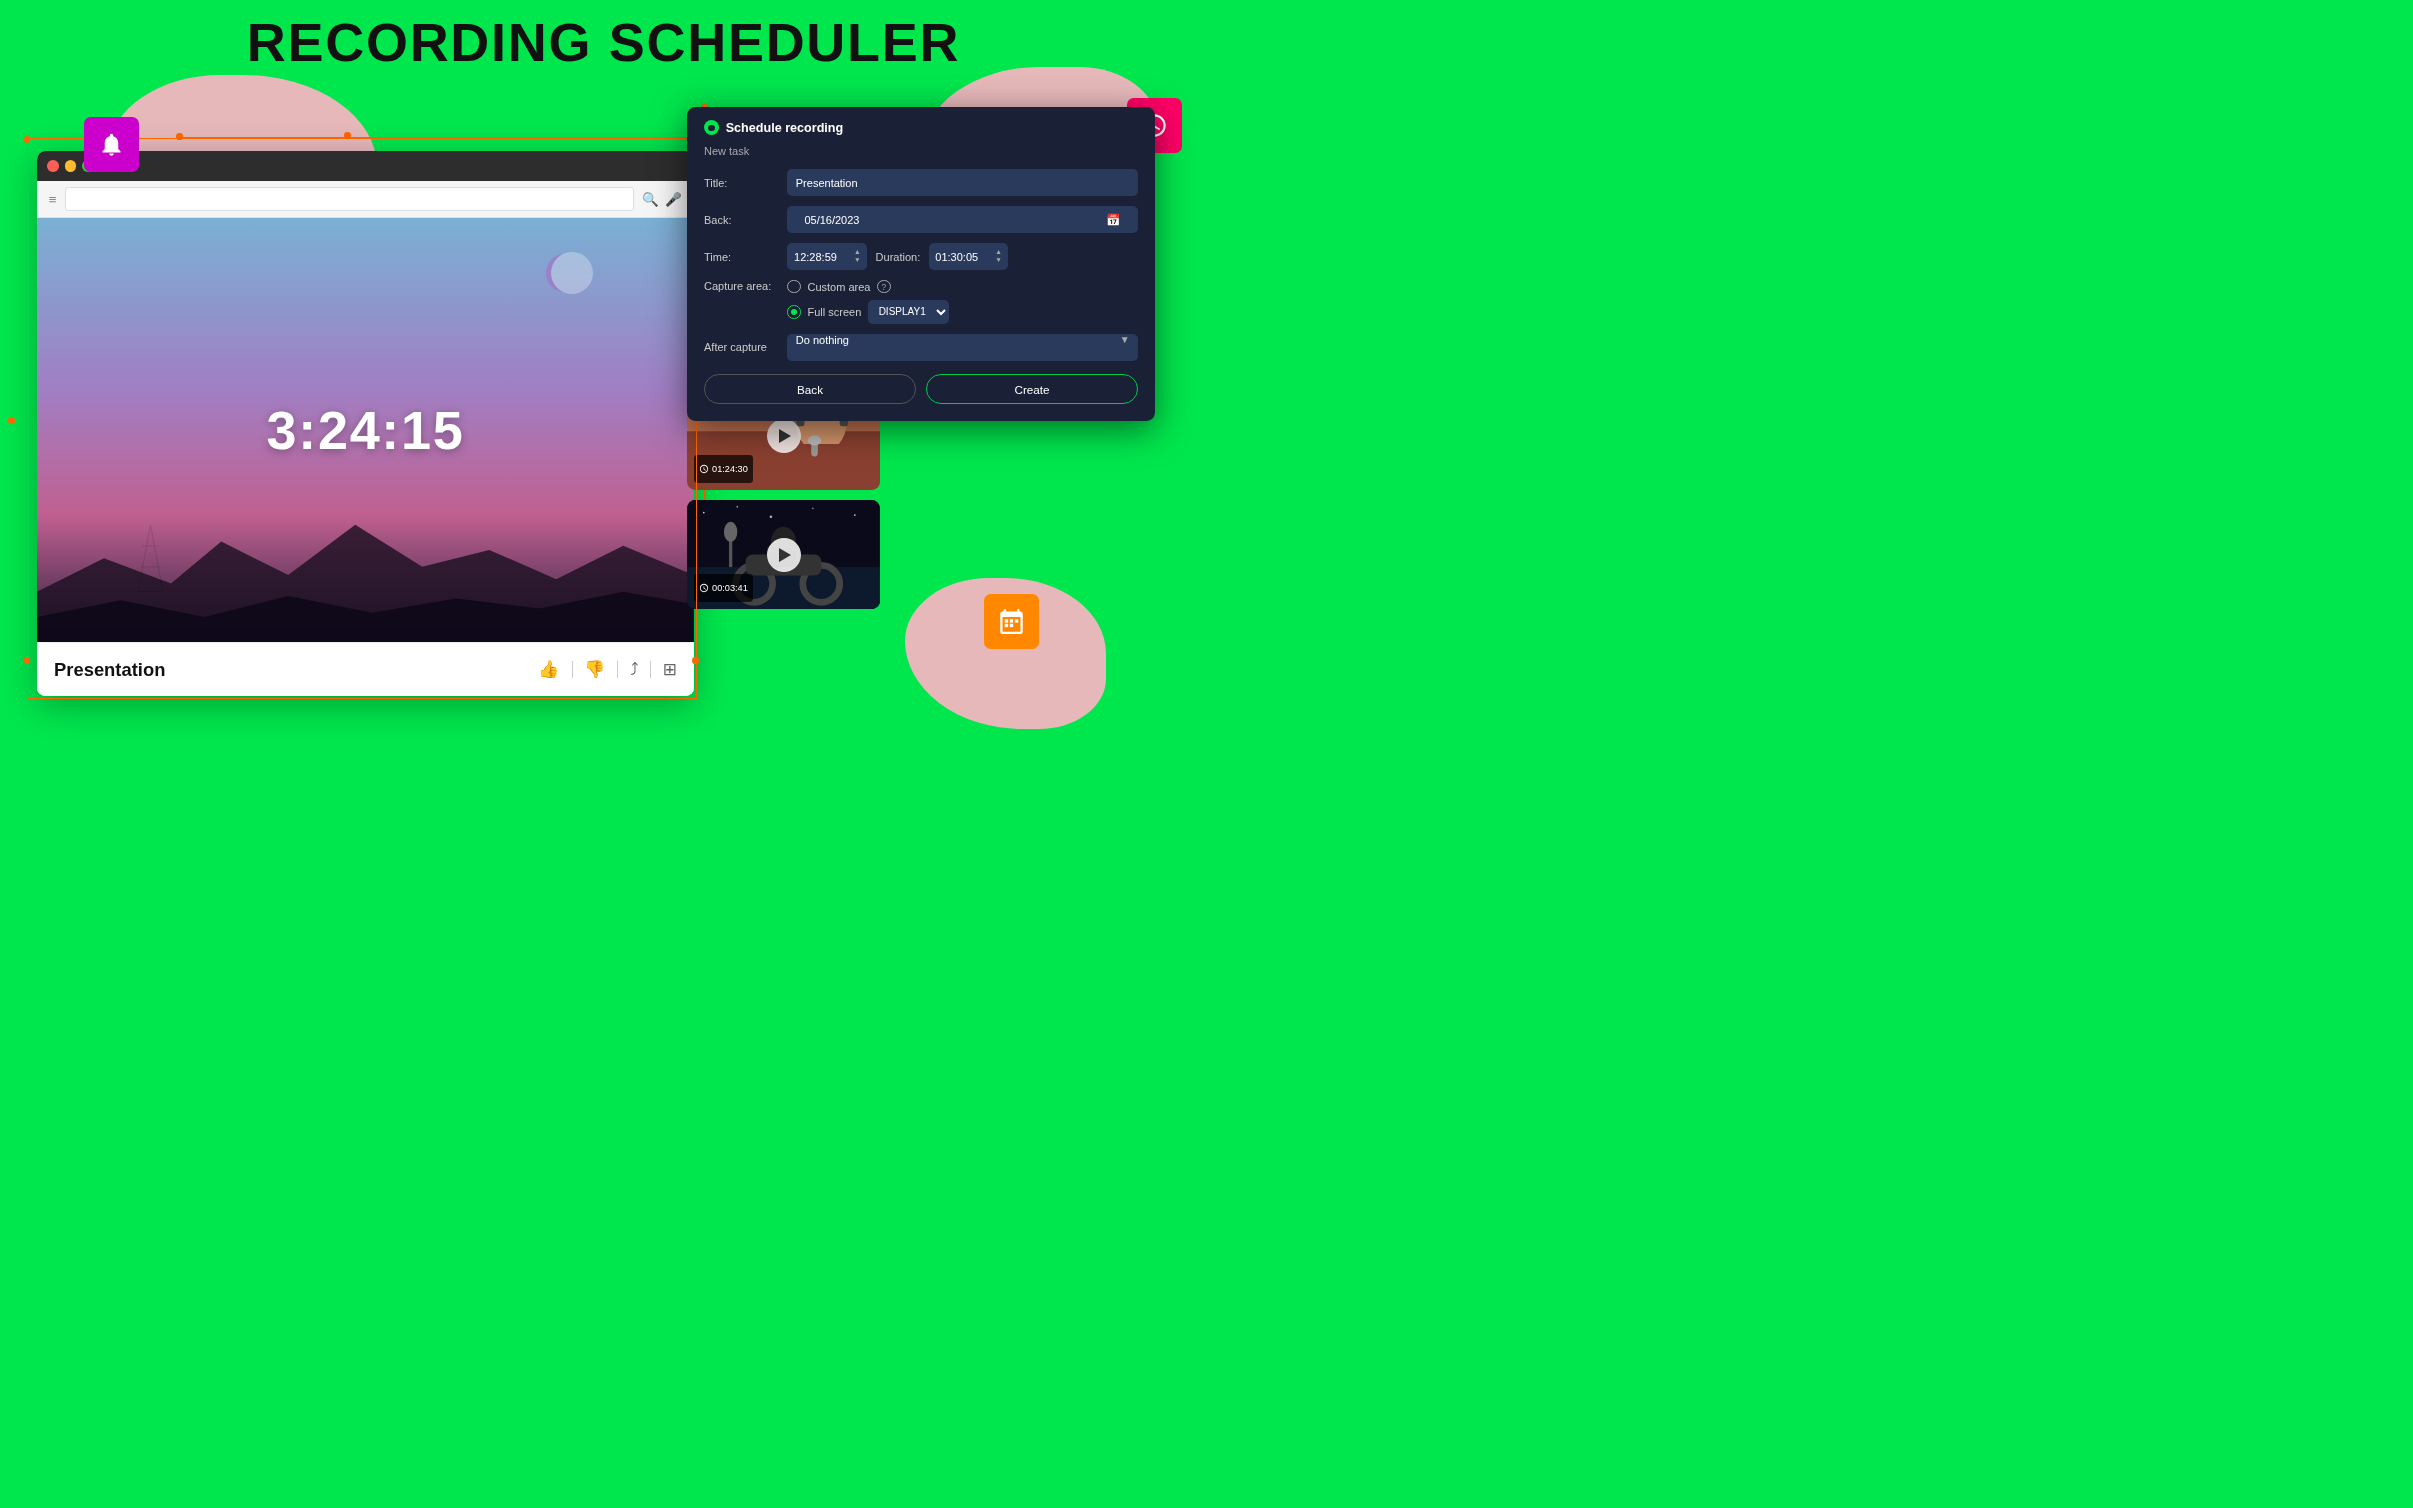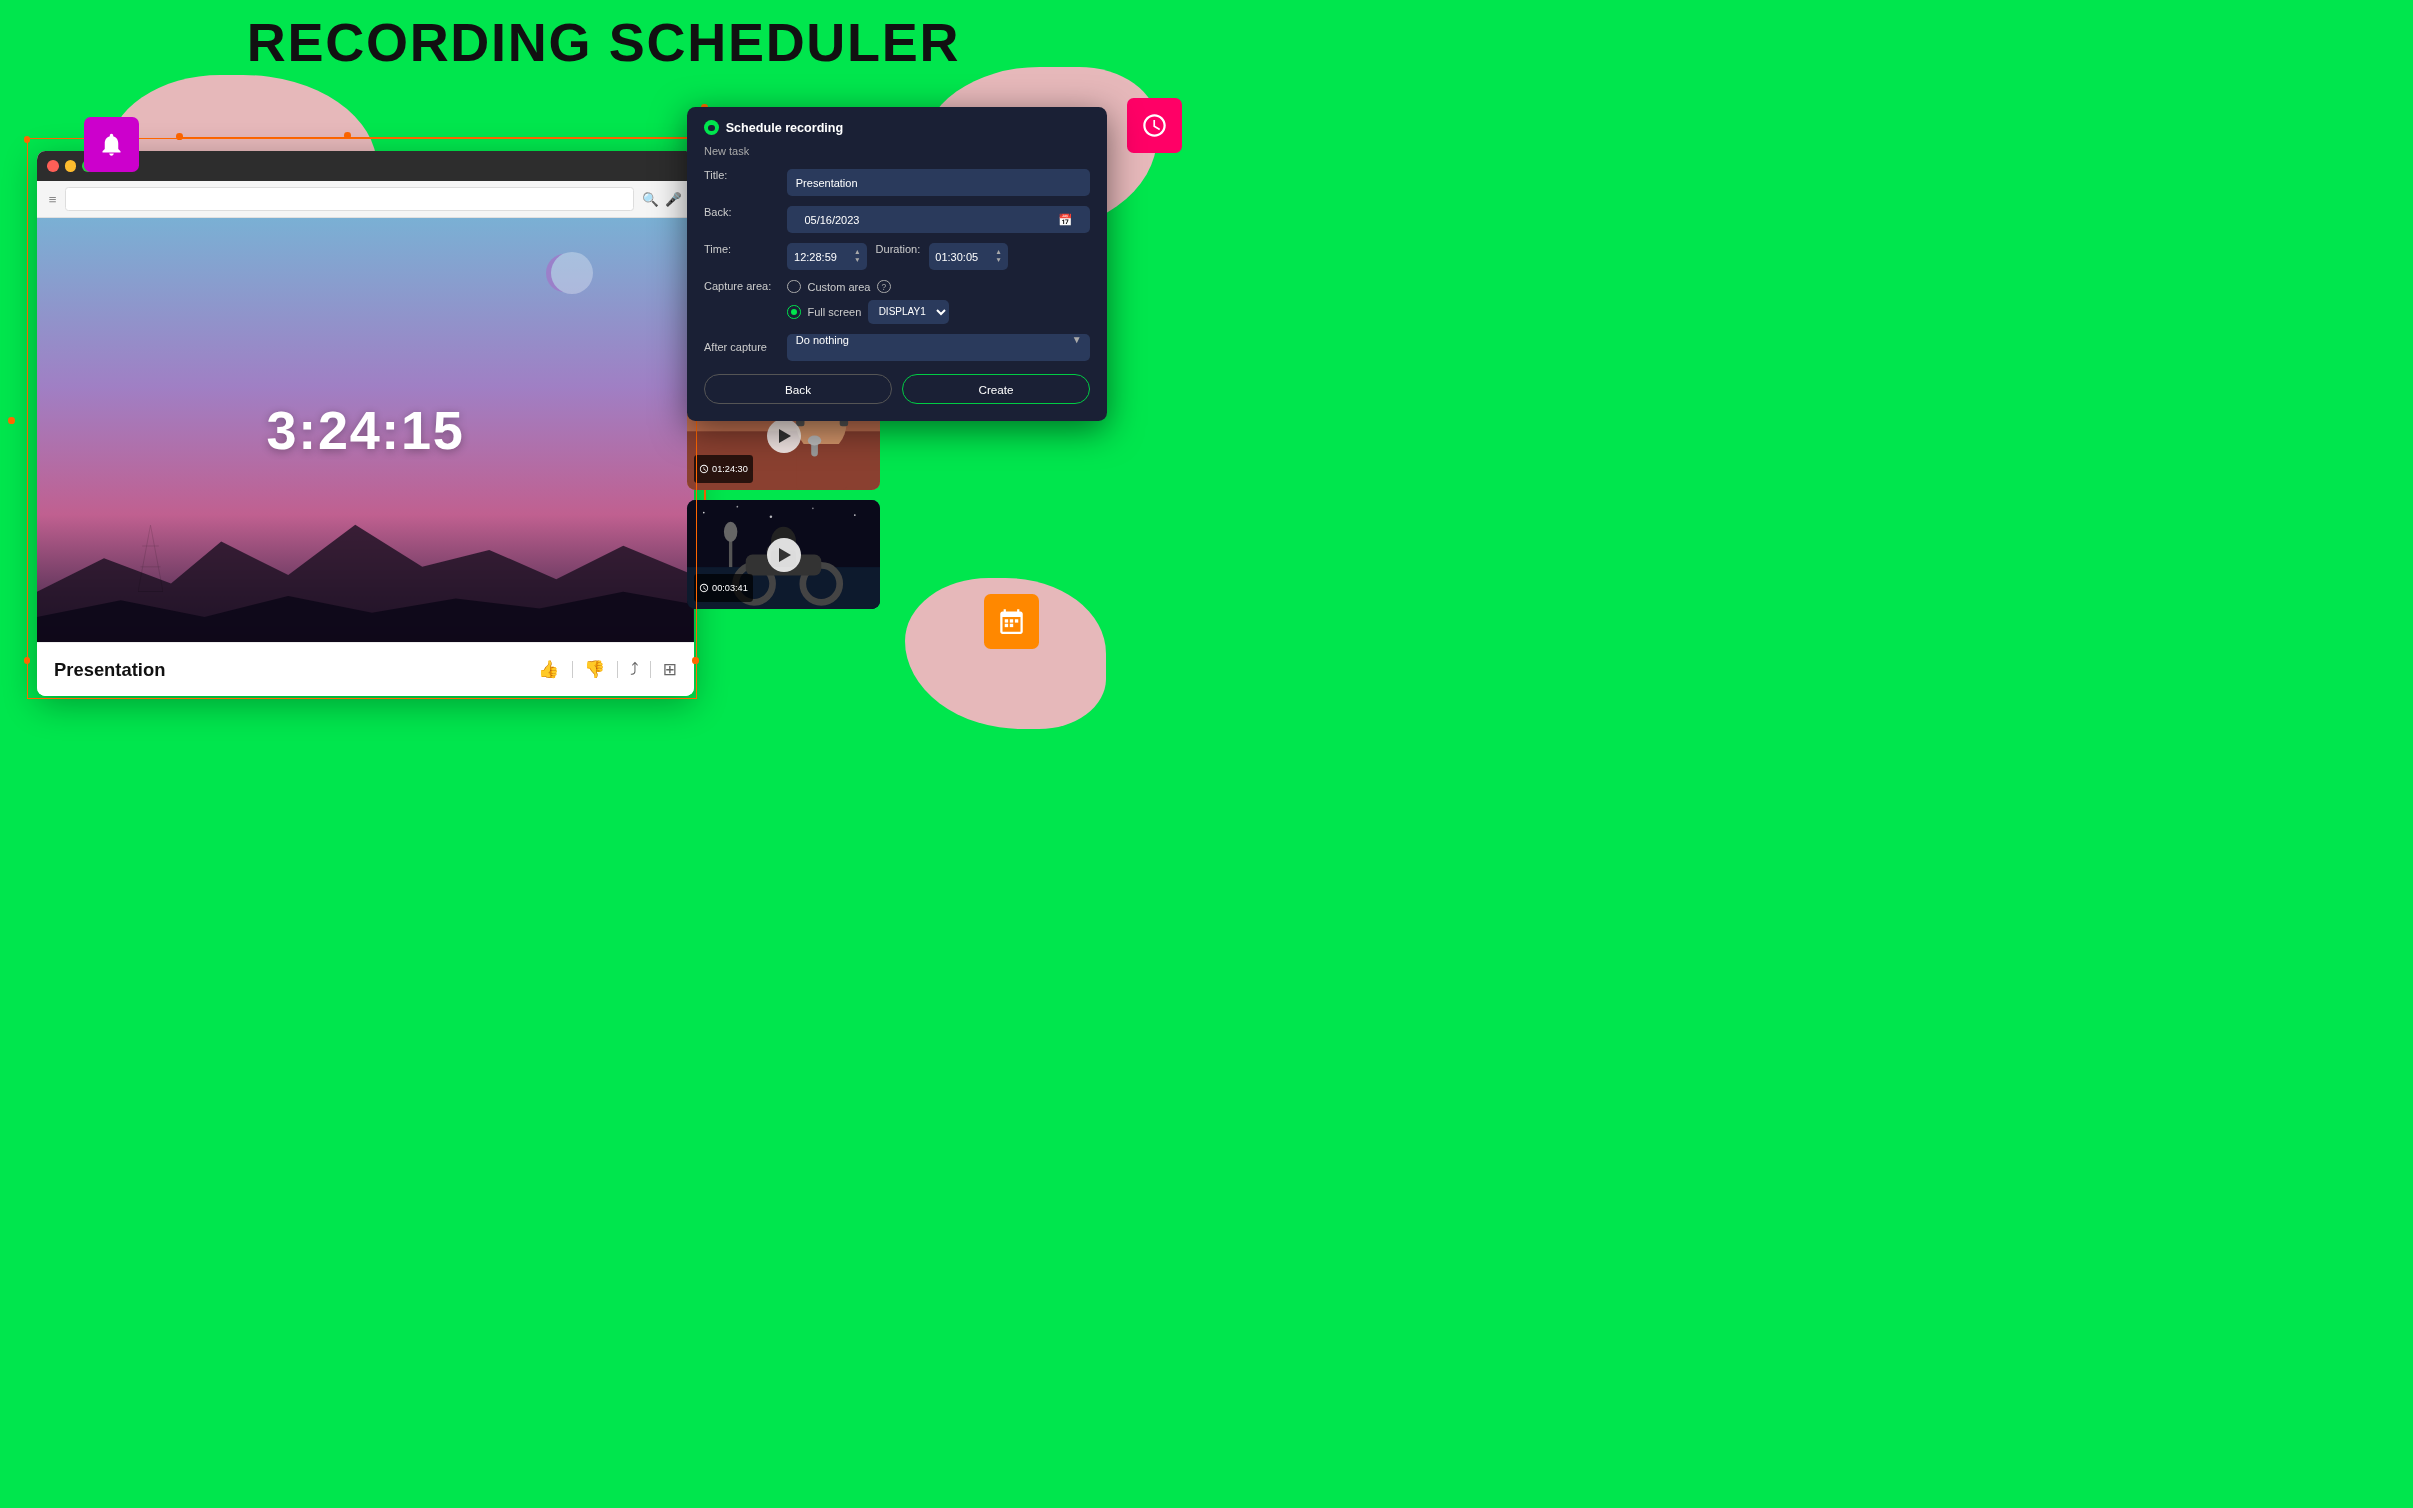--- a/index.html
+++ b/index.html
@@ -312,21 +312,21 @@
       height: 17px;
       background: #ccc;
       margin: 0 3.4px;
     }
 
     
     .schedule-panel {
       position: absolute;
       top: 107px;
       left: 687px;
-      width: 420px;
+      width: 468px;
       background: #1a2035;
       border-radius: 8.4px;
       padding: 13.4px 17px 17px;
       z-index: 15;
       box-shadow: 0 8.4px 34px rgba(0,0,0,0.5);
     }
 
     .panel-header {
       display: flex;
       align-items: center;
@@ -359,21 +359,21 @@
     }
 
     .panel-subtitle {
       font-size: 11px;
       color: #aaa;
       margin-bottom: 11.7px;
     }
 
     .form-row {
       display: flex;
-      align-items: flex-start;
+      align-items: center;
       margin-bottom: 10px;
       gap: 8.4px;
     }
 
     .form-label {
       font-size: 11px;
       color: #ccc;
       width: 75px;
       flex-shrink: 0;
     }

